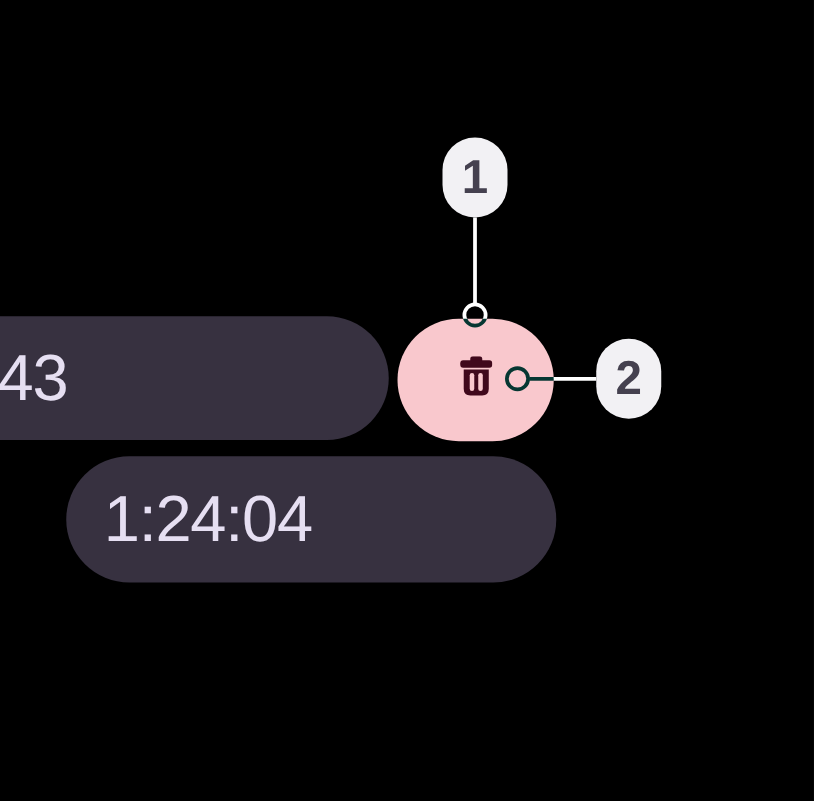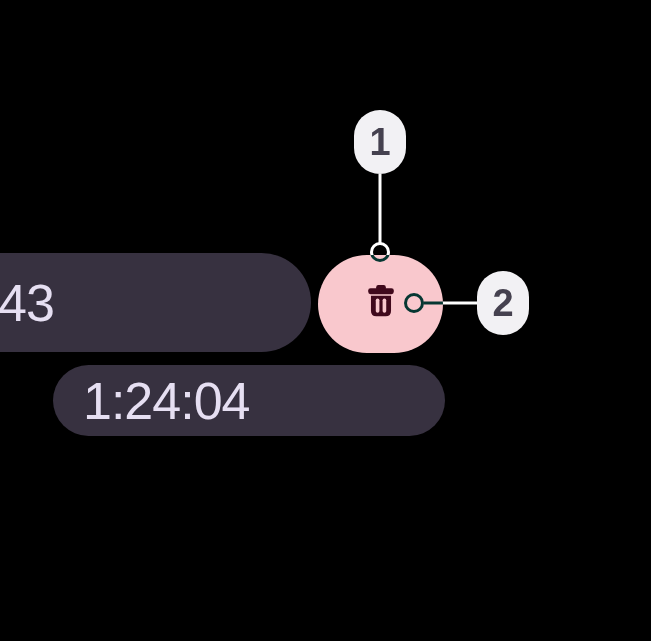--- a/index.html
+++ b/index.html
@@ -18,21 +18,21 @@
 
   
   .pill {
     position: absolute;
     background: var(--pill-background, #373140);
     border-radius: 999px;
     display: flex;
     align-items: center;
   }
   .lap-pill   { left: -62px; top: 253px; width: 373px; height: 99px; }
-  .elapsed-pill { left: 53px; top: 365px; width: 392px; height: 71px; }
+  .elapsed-pill { left: 53px; top: 365px; width: 392px; height: 101px; }
 
   .time-text {
     color: var(--pill-text, #E6DFF2);
     font-size: 52px;
     font-weight: 500;
     letter-spacing: -1px;
     line-height: 1;
     white-space: nowrap;
   }
   .lap-pill .time-text     { margin-left: 60px; }

